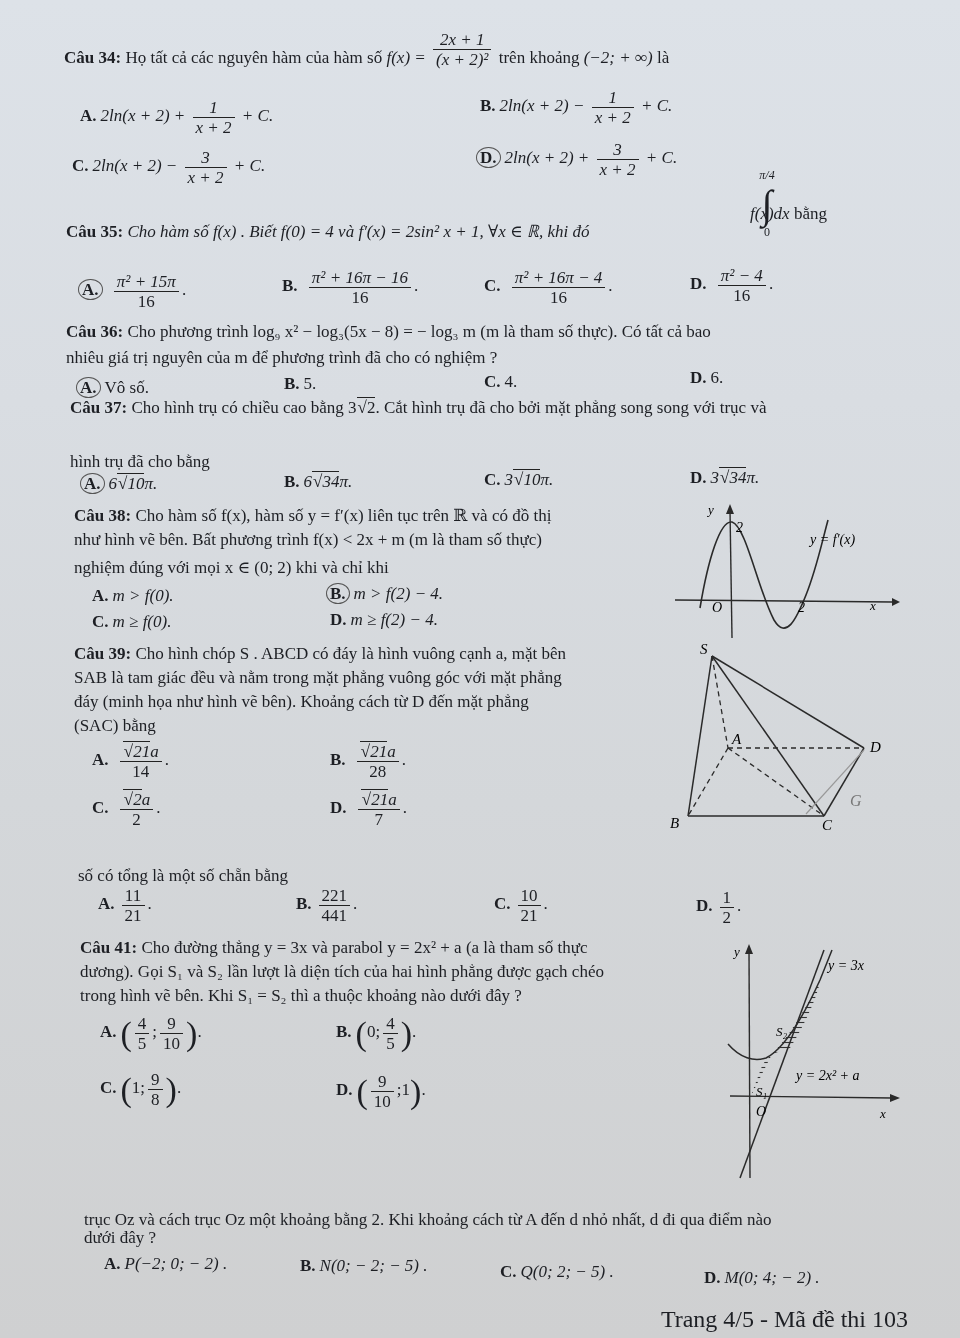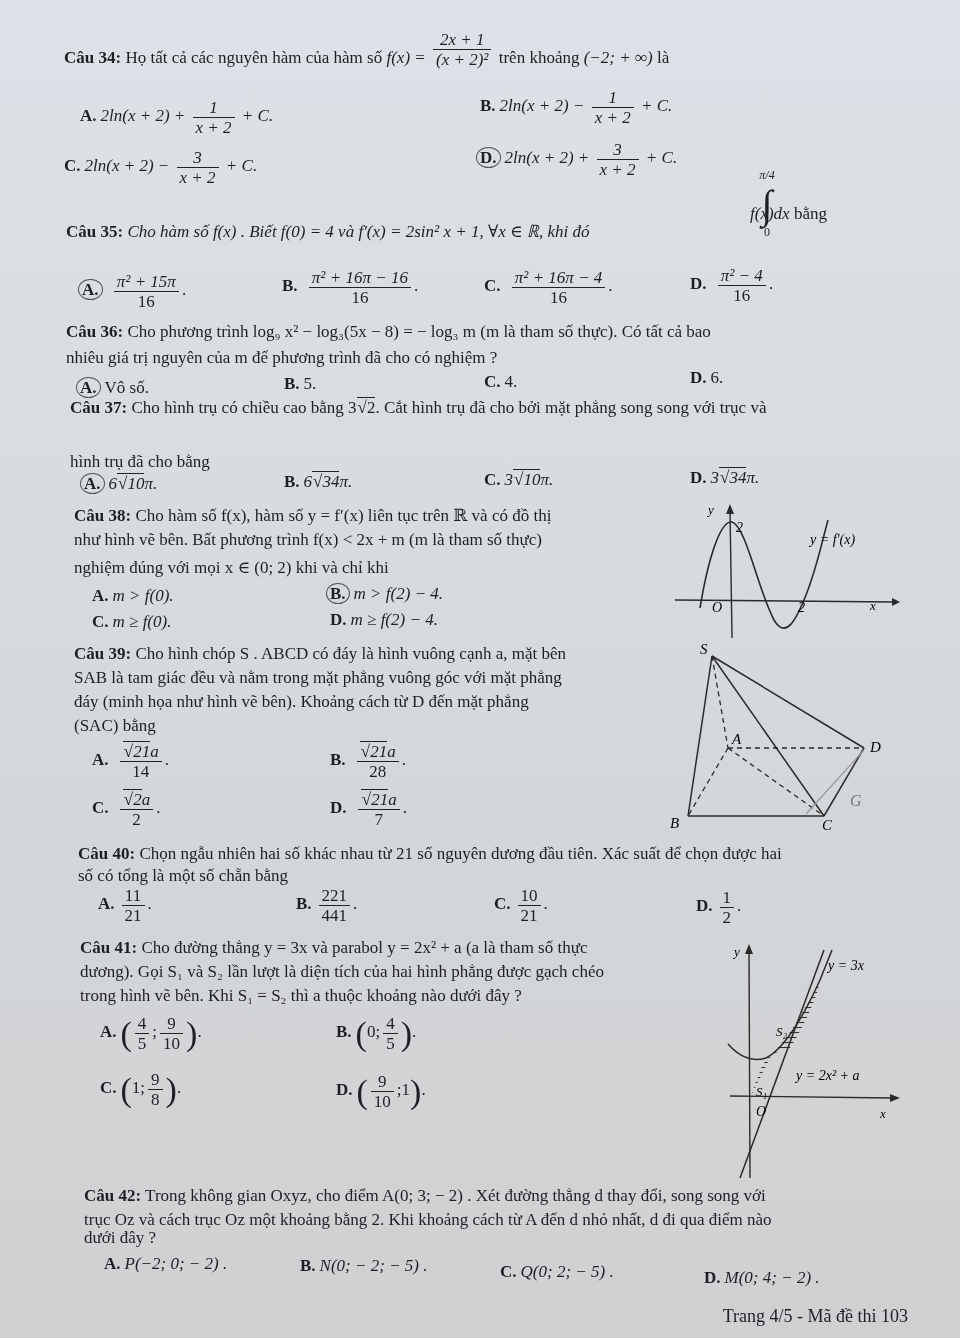--- a/index.html
+++ b/index.html
@@ -13,21 +13,21 @@
   .ln { position:absolute; font-size:17px; white-space:nowrap; line-height:20px; }
   .q  { font-weight:bold; }
   .m  { font-style:italic; }
   .opt { position:absolute; font-size:17px; white-space:nowrap; line-height:20px; }
   .lbl { font-weight:bold; margin-right:4px; }
   .circ { border:1.4px solid #555; border-radius:50%; padding:0 3px; margin-left:-4px; }
   .frac { display:inline-block; vertical-align:middle; text-align:center; margin:0 3px; }
   .frac .n { display:block; padding:0 3px; border-bottom:1.3px solid #222; line-height:19px; }
   .frac .d { display:block; padding:0 3px; line-height:19px; }
   .sqrt { border-top:1.3px solid #222; padding-left:1px; }
-  .footer { position:absolute; right:52px; top:1306px; font-size:18px; }
+  .footer { position:absolute; right:52px; top:1306px; font-size:24px; }
   svg text { font-family:"Liberation Serif", serif; font-style:italic; }
 </style>
 </head>
 <body>
 
 <div class="page">
 
   <div class="ln" style="left:64px;top:30px;">
     <span class="q">Câu 34:</span>
     <span>Họ tất cả các nguyên hàm của hàm số</span>
@@ -44,21 +44,21 @@
   <div class="opt" style="left:80px;top:98px;">
     <span class="lbl">A.</span><span class="m">2ln(x + 2) +</span>
     <span class="frac"><span class="n m">1</span><span class="d m">x + 2</span></span>
     <span class="m">+ C.</span>
   </div>
   <div class="opt" style="left:480px;top:88px;">
     <span class="lbl">B.</span><span class="m">2ln(x + 2) −</span>
     <span class="frac"><span class="n m">1</span><span class="d m">x + 2</span></span>
     <span class="m">+ C.</span>
   </div>
-  <div class="opt" style="left:64px;top:148px;">
+  <div class="opt" style="left:72px;top:148px;">
     <span class="lbl">C.</span><span class="m">2ln(x + 2) −</span>
     <span class="frac"><span class="n m">3</span><span class="d m">x + 2</span></span>
     <span class="m">+ C.</span>
   </div>
   <div class="opt" style="left:480px;top:140px;">
     <span class="lbl circ">D.</span><span class="m">2ln(x + 2) +</span>
     <span class="frac"><span class="n m">3</span><span class="d m">x + 2</span></span>
     <span class="m">+ C.</span>
   </div>
 
@@ -199,24 +199,20 @@
     </g>
     <line x1="146" y1="174" x2="204" y2="110" stroke="#999" stroke-width="1.2"></line>
     <text x="40" y="14" font-size="15">S</text>
     <text x="72" y="104" font-size="15">A</text>
     <text x="10" y="188" font-size="15">B</text>
     <text x="162" y="190" font-size="15">C</text>
     <text x="210" y="112" font-size="15">D</text>
     <text x="190" y="166" font-size="16" fill="#777">G</text>
   </svg>
 
-  <div class="ln" style="left:78px;top:844px;">
-    <span class="q">Câu 40:</span>
-    <span>Chọn ngẫu nhiên hai số khác nhau từ 21 số nguyên dương đầu tiên. Xác suất để chọn được hai</span>
-  </div>
   <div class="ln" style="left:78px;top:866px;"><span>số có tổng là một số chẵn bằng</span></div>
   <div class="opt" style="left:98px;top:886px;"><span class="lbl">A.</span><span class="frac"><span class="n">11</span><span class="d">21</span></span>.</div>
   <div class="opt" style="left:296px;top:886px;"><span class="lbl">B.</span><span class="frac"><span class="n">221</span><span class="d">441</span></span>.</div>
   <div class="opt" style="left:494px;top:886px;"><span class="lbl">C.</span><span class="frac"><span class="n">10</span><span class="d">21</span></span>.</div>
   <div class="opt" style="left:696px;top:888px;"><span class="lbl">D.</span><span class="frac"><span class="n">1</span><span class="d">2</span></span>.</div>
 
   <div class="ln" style="left:80px;top:938px;">
     <span class="q">Câu 41:</span>
     <span>Cho đường thẳng y = 3x và parabol y = 2x² + a (a là tham số thực</span>
   </div>
@@ -253,24 +249,20 @@
     <path d="M8,104 C20,118 34,122 46,118 C62,110 80,84 100,40 C104,30 108,20 112,10" fill="none" stroke="#2a2a2a" stroke-width="1.5"></path>
     <text x="108" y="30" font-size="14">y = 3x</text>
     <text x="76" y="140" font-size="14">y = 2x² + a</text>
     <text x="56" y="96" font-size="13">S₂</text>
     <text x="36" y="156" font-size="13">S₁</text>
     <text x="36" y="176" font-size="14">O</text>
     <text x="160" y="178" font-size="13">x</text>
     <text x="14" y="16" font-size="13">y</text>
   </svg>
 
-  <div class="ln" style="left:84px;top:1186px;">
-    <span class="q">Câu 42:</span>
-    <span>Trong không gian Oxyz, cho điểm A(0; 3; − 2) . Xét đường thẳng d thay đổi, song song với</span>
-  </div>
   <div class="ln" style="left:84px;top:1210px;"><span>trục Oz và cách trục Oz một khoảng bằng 2. Khi khoảng cách từ A đến d nhỏ nhất, d đi qua điểm nào</span></div>
   <div class="ln" style="left:84px;top:1228px;"><span>dưới đây ?</span></div>
   <div class="opt" style="left:104px;top:1254px;"><span class="lbl">A.</span><span class="m">P(−2; 0; − 2) .</span></div>
   <div class="opt" style="left:300px;top:1256px;"><span class="lbl">B.</span><span class="m">N(0; − 2; − 5) .</span></div>
   <div class="opt" style="left:500px;top:1262px;"><span class="lbl">C.</span><span class="m">Q(0; 2; − 5) .</span></div>
   <div class="opt" style="left:704px;top:1268px;"><span class="lbl">D.</span><span class="m">M(0; 4; − 2) .</span></div>
 
   <div class="footer">Trang 4/5 - Mã đề thi 103</div>
 </div>
 

